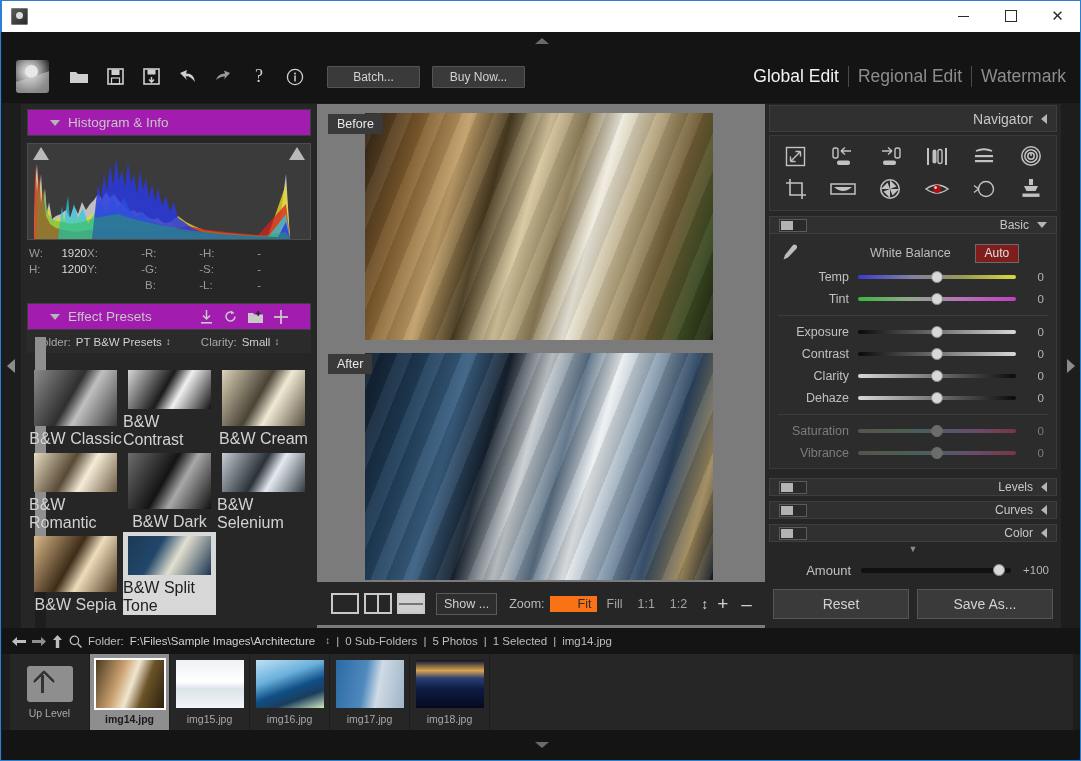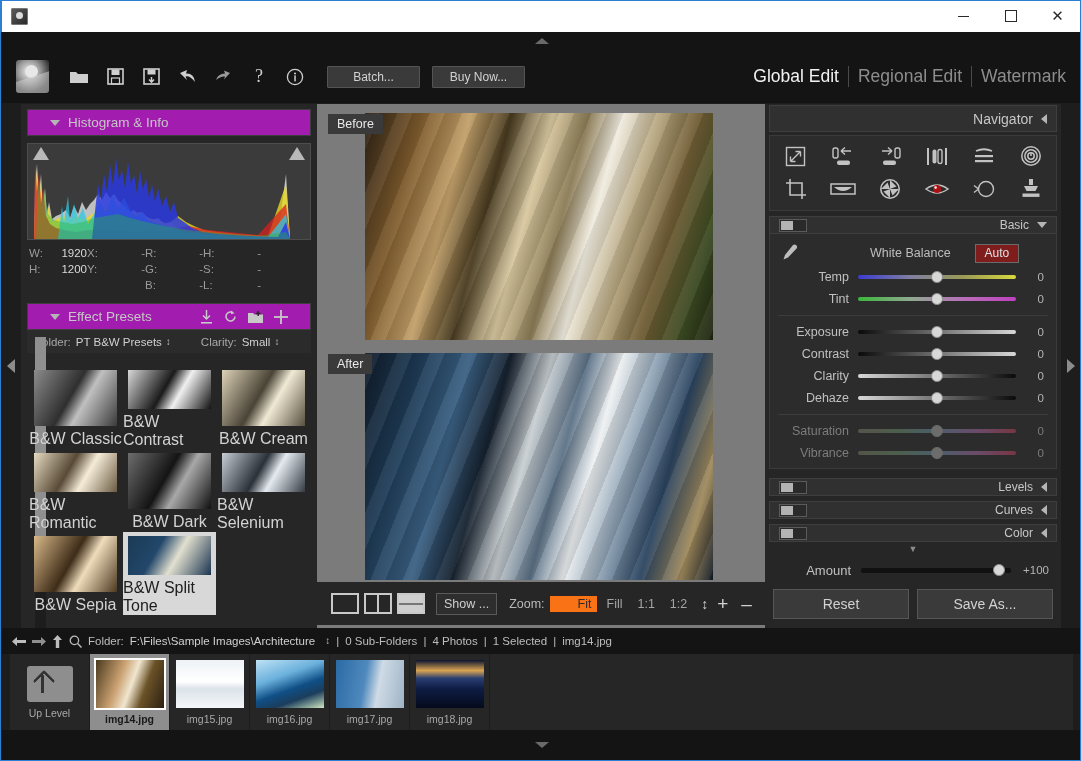--- a/index.html
+++ b/index.html
@@ -762,21 +762,21 @@
           <circle cx="5.4" cy="5.4" r="4.2" fill="none" stroke="#bdbdbd" stroke-width="1.3"></circle>
           <path d="M8.6 8.6 L12.5 12.5" stroke="#bdbdbd" stroke-width="1.4"></path>
         </svg>
     </span>
     <span>Folder:</span>
     <span style="color:#d0d0d0;">F:\Files\Sample Images\Architecture</span>
     <span class="spin">↕</span>
     <span>|</span>
     <span>0 Sub-Folders</span>
     <span>|</span>
-    <span>4 Photos</span>
+    <span>5 Photos</span>
     <span>|</span>
     <span>1 Selected</span>
     <span>|</span>
     <span>img14.jpg</span>
   </div>
 
   <div class="filmstrip">
     <div class="film-cell">
       <div class="uplevel-icon"></div>
       <div class="film-label">Up Level</div>

